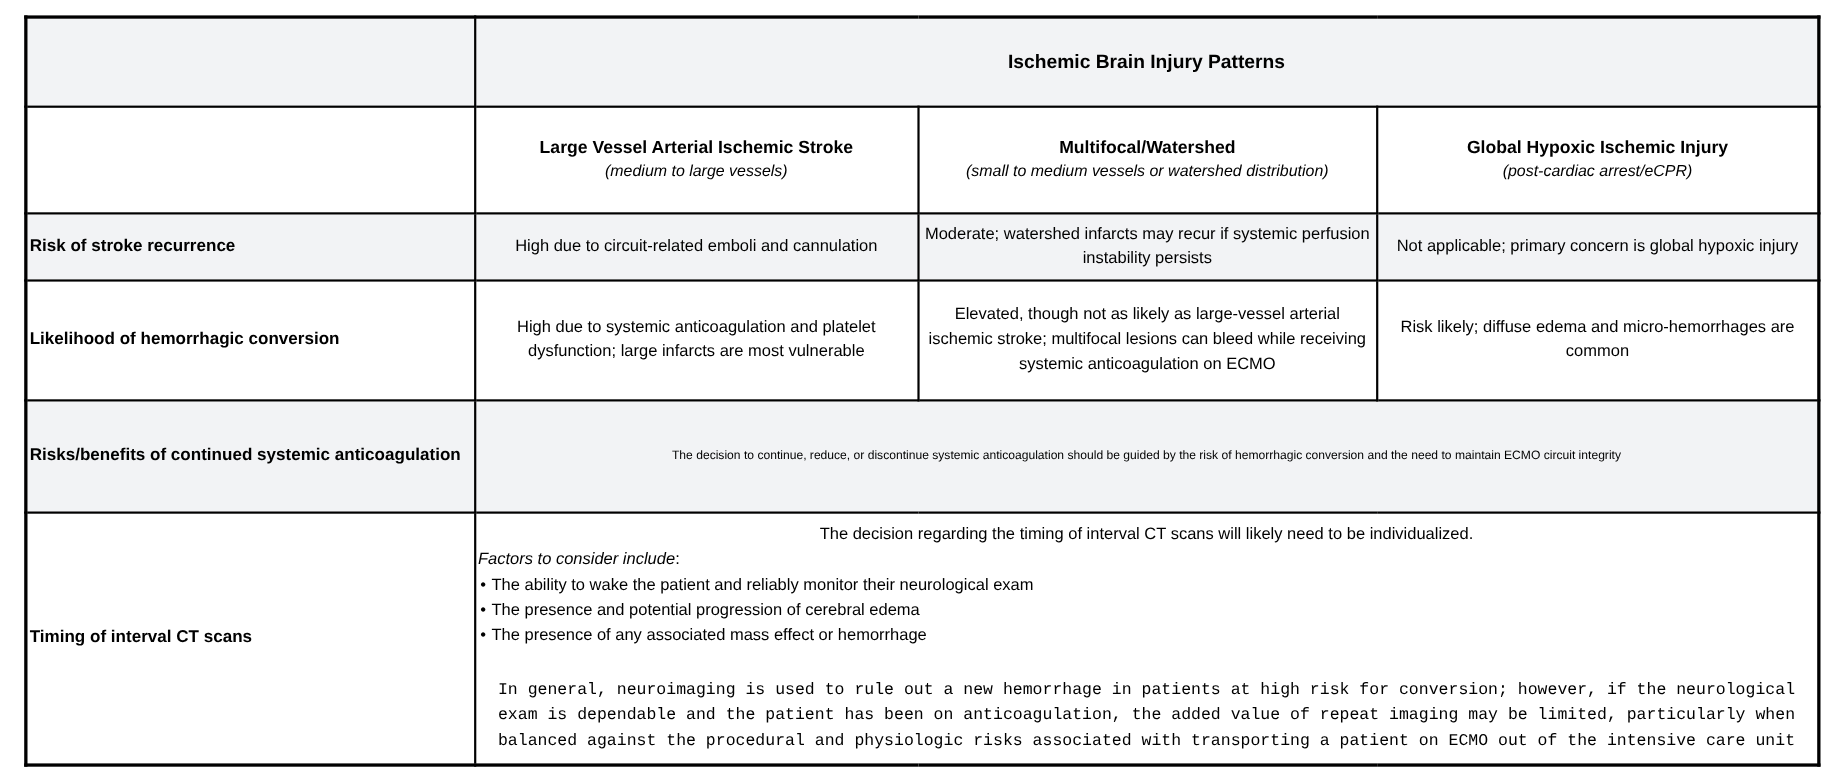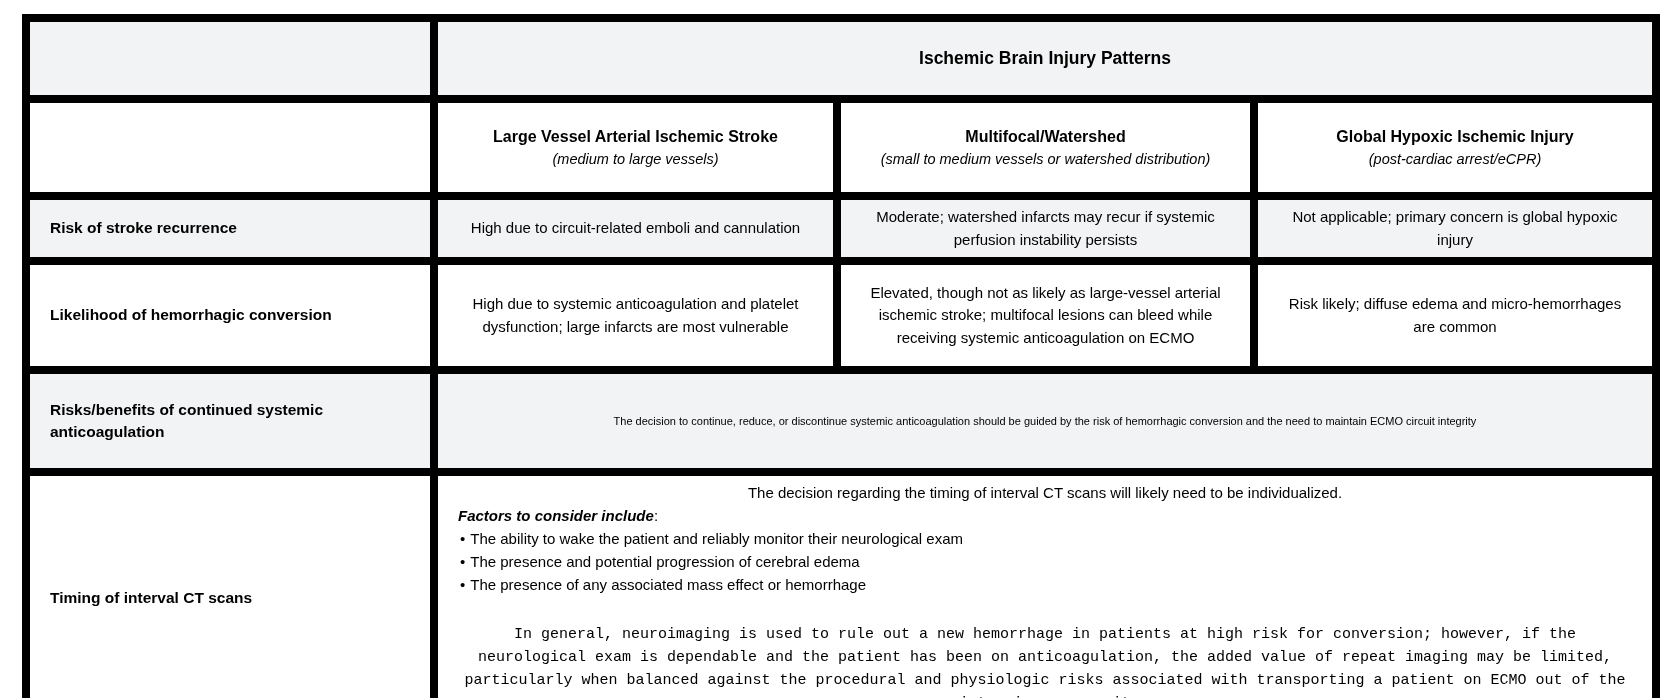--- a/index.html
+++ b/index.html
@@ -21,22 +21,22 @@
   table.matrix {
     position: absolute;
     left: 22px;
     top: 14px;
     width: 1630px;
     border-collapse: collapse;
     table-layout: fixed;
     border: 3px solid #000000;
   }
   table.matrix td {
-    border: 8px solid #000000;
-    padding: 6px 20px;
+    border: 2px solid #000000;
+    padding: 6px 2px;
     vertical-align: middle;
     overflow: hidden;
   }
   .shade { background: #f2f3f5; }
 
   
   tr.r-title   td { height: 81px; }
   tr.r-colhead td { height: 97px; }
   tr.r-risk    td { height: 61px; }
   tr.r-hemo    td { height: 109px; }
@@ -84,21 +84,21 @@
     padding: 6px 20px;
   }
   .timing-cell {
     vertical-align: top;
     text-align: left;
     font-size: 15px;
     line-height: 1.53;
     padding: 9px 16px 8px 16px;
   }
   .t-intro { text-align: center; }
-  .t-factors-label { font-weight: bold; font-style: italic; }
+  .t-factors-label { font-weight: normal; font-style: italic; }
   .t-bullet-row { display: block; }
   .t-bullet-mark { display: inline-block; margin: 0 5px 0 2px; }
   .t-summary { text-align: center; margin-top: 27px; font-family: Liberation Mono, monospace; }
 </style>
 </head>
 <body>
 
 <div class="page">
   <table class="matrix">
     <colgroup>

